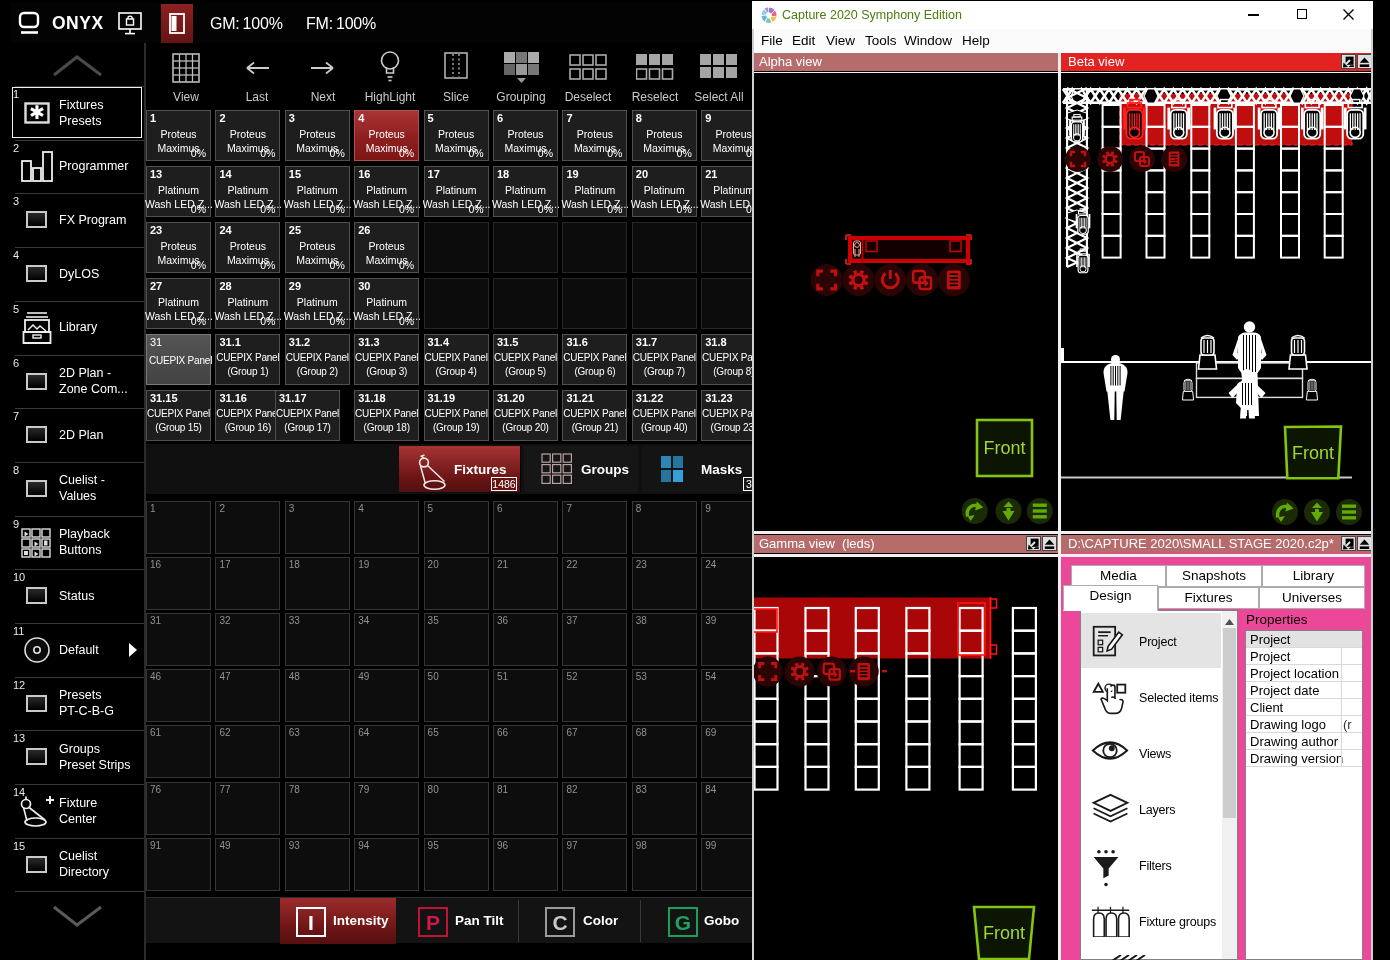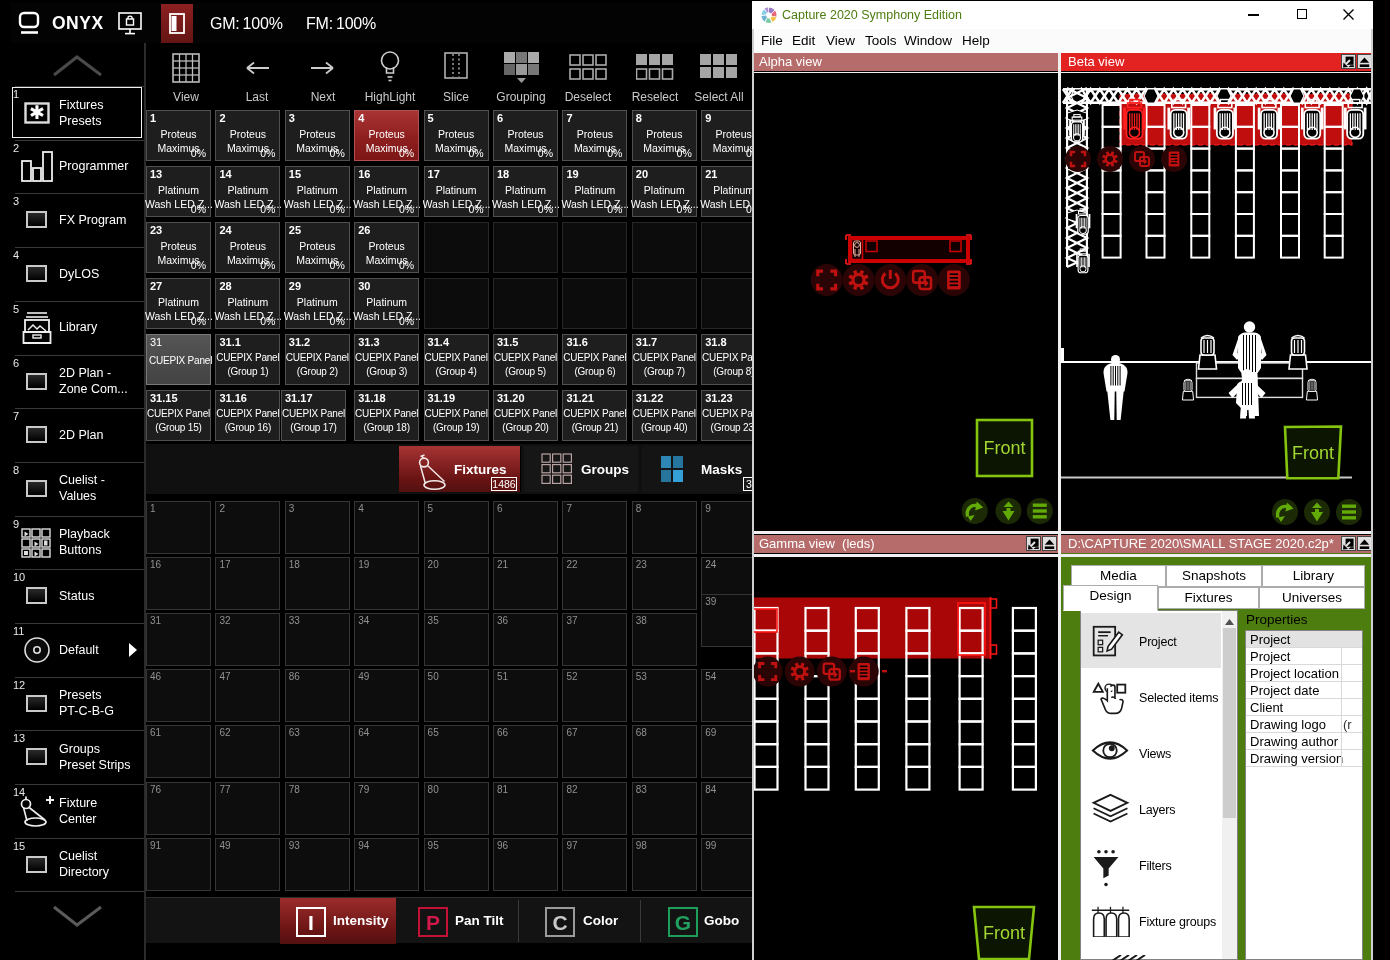--- a/index.html
+++ b/index.html
@@ -36,21 +36,21 @@
 .bbox{position:absolute;top:9px;width:30px;height:30px;border:2px solid #fff;text-align:center;line-height:27px;font-size:21px;font-weight:bold;color:#fff;}
 .blab{position:absolute;top:15px;color:#fff;font-weight:bold;font-size:13.5px;}
 #cap{position:absolute;left:752px;top:1px;width:621px;height:959px;background:#000;}
 #captitle{position:absolute;left:0;top:0;width:621px;height:28px;background:#fff;}
 #capmenu{position:absolute;left:0;top:28px;width:621px;height:24px;background:#fbfbfb;}
 #capmenu span{font-size:13.5px;color:#000;position:absolute;top:4px;}
 .vhead{position:absolute;height:18px;background:#b76c6c;color:#fff;font-size:13px;overflow:hidden;white-space:nowrap;}
 .vhead .t{position:absolute;left:7px;top:1px;}
 .hic{position:absolute;top:1px;width:15px;height:15px;background:#dfdfdf;border:1px solid #444;}
 .vc{position:absolute;background:#000;overflow:hidden;}
-#files{position:absolute;background:#4d7c0f;overflow:hidden;}
+#files{position:absolute;background:#ec4899;overflow:hidden;}
 .ftab{position:absolute;height:22px;background:#fff;border:1px solid #acacac;text-align:center;font-size:13.5px;color:#000;padding-top:2px;}
 .prow{position:absolute;left:0;width:100%;height:17px;border-bottom:1px solid #d9d9d9;font-size:13px;color:#000;padding:1px 0 0 4px;}
 </style></head><body>
 <div id="root">
     <div class="abs" style="left:7px;top:0;width:2px;height:960px;background:#2e2e2e;"></div>
     <div class="abs" style="left:0;top:160px;color:#9ab;font-size:9px;">w</div>
     <div class="abs" style="left:0;top:180px;color:#9ab;font-size:9px;">S</div>
     <div id="onyx">
       <div id="topbar">
         <svg class="abs" style="left:8px;top:8px;" width="36" height="28" viewBox="0 0 36 28">
@@ -586,21 +586,21 @@
           <div>(Group 15)</div>
         </div>
       </div>
       <div class="cell" style="left:215.4px;top:389.5px;">
         <div class="cnum">31.16</div>
         <div class="cttl sm">
           <div>CUEPIX Panel</div>
           <div>(Group 16)</div>
         </div>
       </div>
-      <div class="cell" style="left:281px;top:389.5px;">
+      <div class="cell" style="left:275px;top:389.5px;">
         <div class="cnum">31.17</div>
         <div class="cttl sm">
           <div>CUEPIX Panel</div>
           <div>(Group 17)</div>
         </div>
       </div>
       <div class="cell" style="left:354.2px;top:389.5px;">
         <div class="cnum">31.18</div>
         <div class="cttl sm">
           <div>CUEPIX Panel</div>
@@ -750,31 +750,31 @@
       </div>
       <div class="lcell" style="left:493.0px;top:613.2px;">
         <div class="lnum">36</div>
       </div>
       <div class="lcell" style="left:562.4px;top:613.2px;">
         <div class="lnum">37</div>
       </div>
       <div class="lcell" style="left:631.8px;top:613.2px;">
         <div class="lnum">38</div>
       </div>
-      <div class="lcell" style="left:701.2px;top:594px;">
+      <div class="lcell" style="left:701.2px;top:613px;">
         <div class="lnum">39</div>
       </div>
       <div class="lcell" style="left:146.0px;top:669.3px;">
         <div class="lnum">46</div>
       </div>
       <div class="lcell" style="left:215.4px;top:669.3px;">
         <div class="lnum">47</div>
       </div>
       <div class="lcell" style="left:284.8px;top:669.3px;">
-        <div class="lnum">86</div>
+        <div class="lnum">48</div>
       </div>
       <div class="lcell" style="left:354.2px;top:669.3px;">
         <div class="lnum">49</div>
       </div>
       <div class="lcell" style="left:423.6px;top:669.3px;">
         <div class="lnum">50</div>
       </div>
       <div class="lcell" style="left:493.0px;top:669.3px;">
         <div class="lnum">51</div>
       </div>

